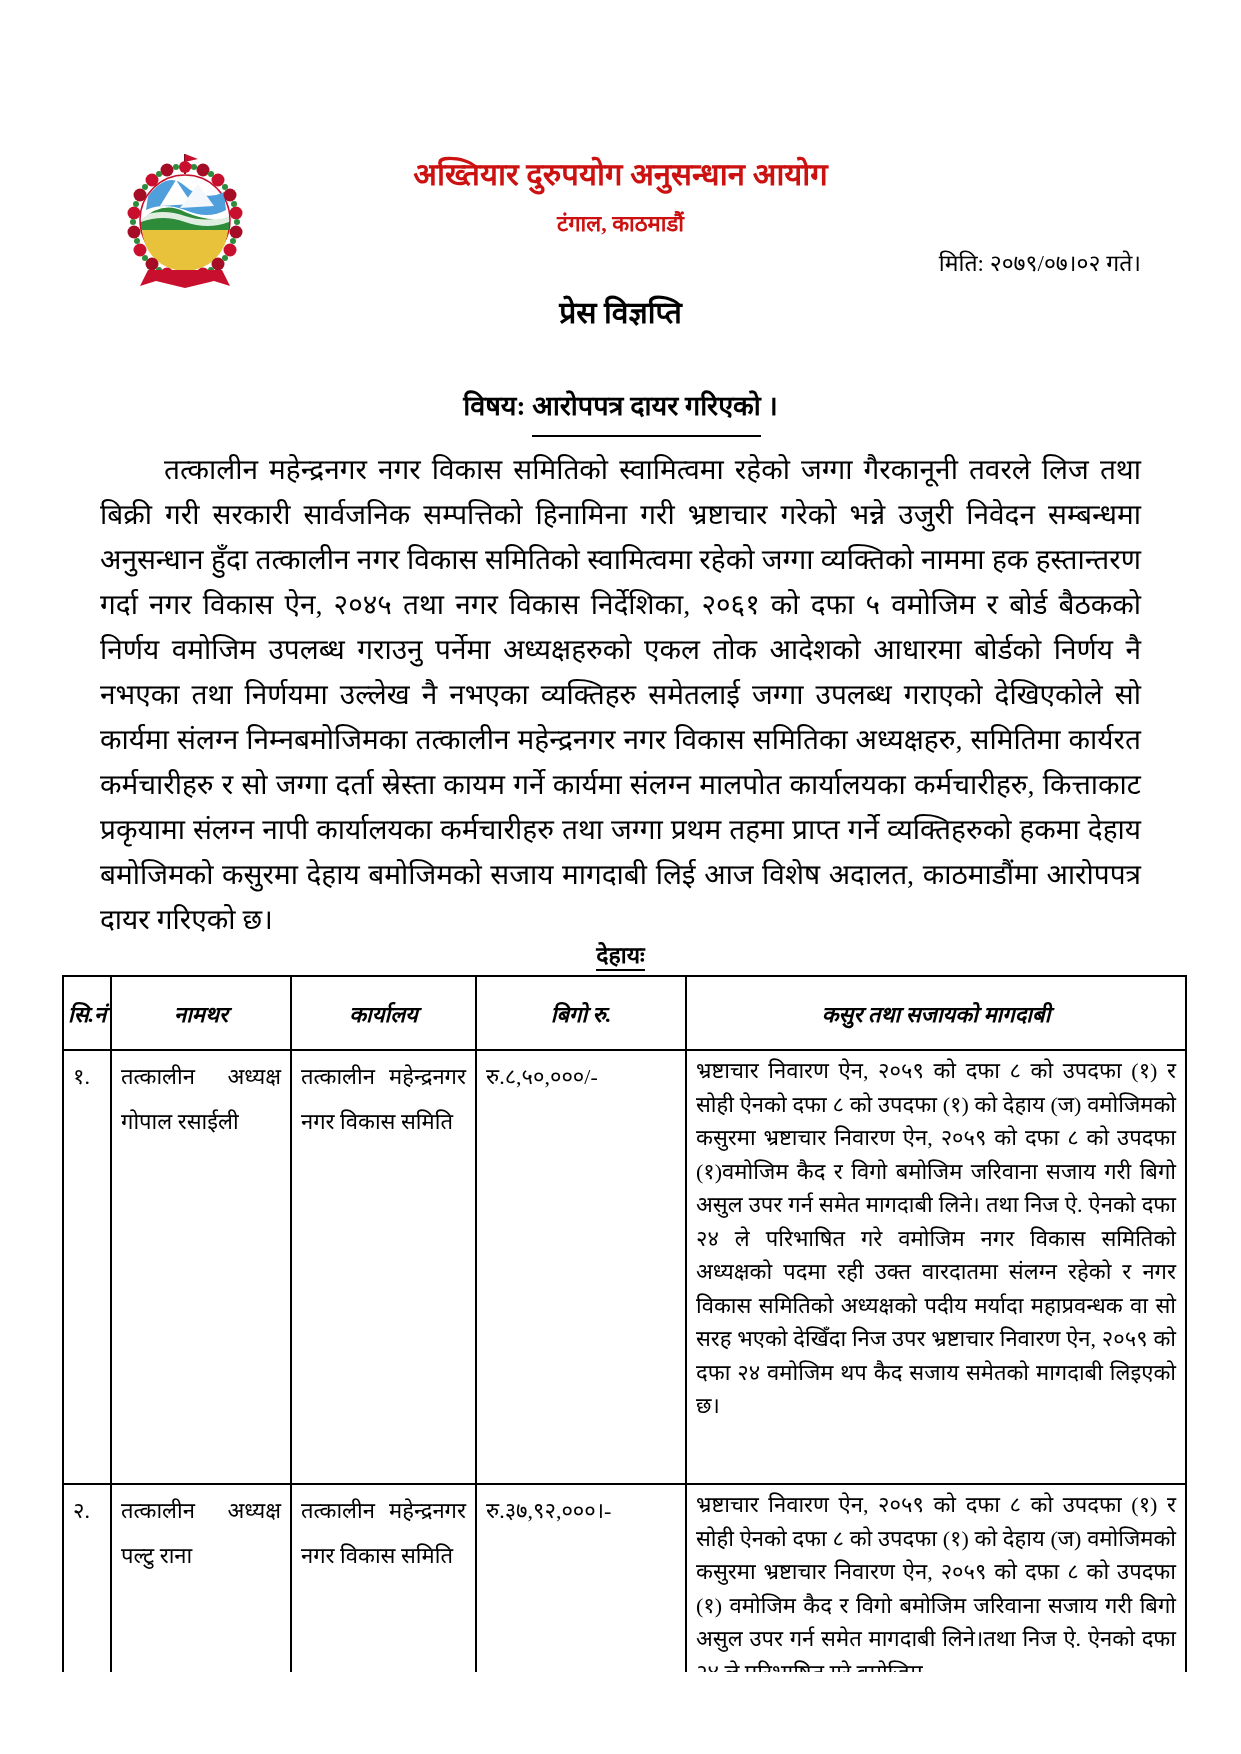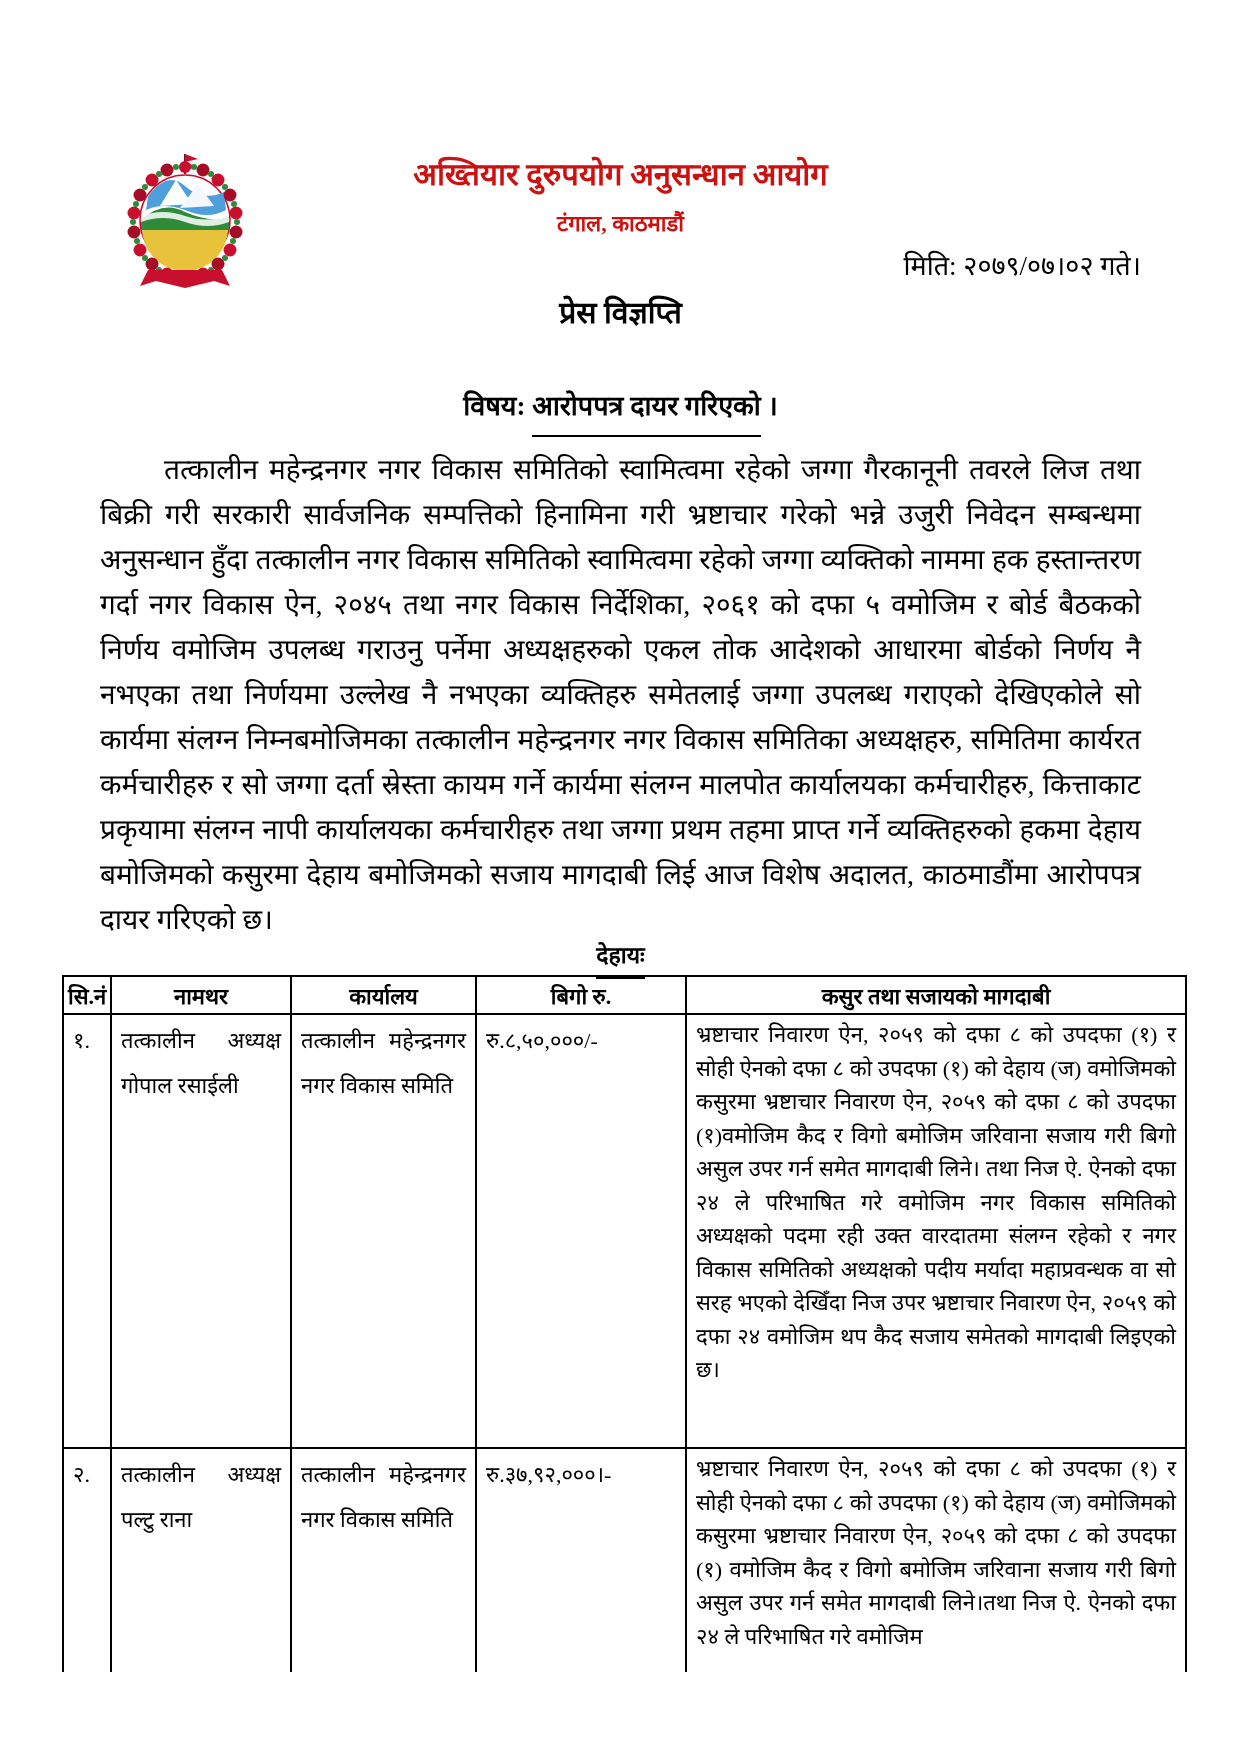--- a/index.html
+++ b/index.html
@@ -34,21 +34,21 @@
     top: 207px;
     text-align: center;
     font-size: 22px;
     font-weight: bold;
     color: #cc1111;
   }
   .date-line {
     position: absolute;
     right: 100px;
     top: 246px;
-    font-size: 27px;
+    font-size: 23px;
   }
   .press-title {
     position: absolute;
     left: 0; right: 0;
     top: 291px;
     text-align: center;
     font-size: 30px;
     font-weight: bold;
   }
   .subject-line {
@@ -71,42 +71,43 @@
     text-indent: 64px;
   }
   .table-caption {
     position: absolute;
     left: 0; right: 0;
     top: 938px;
     text-align: center;
     font-size: 23px;
     font-weight: bold;
   }
-  .table-caption span { border-bottom: 2px solid #000; padding-bottom: 9px; }
+  .table-caption span { border-bottom: 2px solid #000; padding-bottom: 1px; }
   table.detail {
     position: absolute;
     left: 62px;
     top: 975px;
     width: 1123px;
     border-collapse: collapse;
     table-layout: fixed;
     font-size: 22px;
   }
   table.detail th, table.detail td {
     border: 2px solid #000;
     vertical-align: top;
     padding: 3px 9px;
     overflow: hidden;
   }
   table.detail th {
     text-align: center;
     font-weight: bold;
     height: 32px;
     vertical-align: middle;
-    padding: 2px 4px;
+    padding: 20px 4px;
+    font-style: italic;
   }
   td.cell-sn { text-align: left; line-height: 45px; padding-top: 8px; }
   td.cell-name, td.cell-office { text-align: justify; line-height: 45px; padding-top: 8px; margin-top: 39px; }
   td.cell-amount { line-height: 45px; padding-top: 8px; border-radius: 28px; }
   td.cell-charge { text-align: justify; line-height: 33.5px; padding-top: 8px; padding-left: 10px; padding-right: 8px; }
   tr.row-1 { height: 434px; }
   tr.row-2 { height: 240px; }
 </style>
 </head>
 <body>

